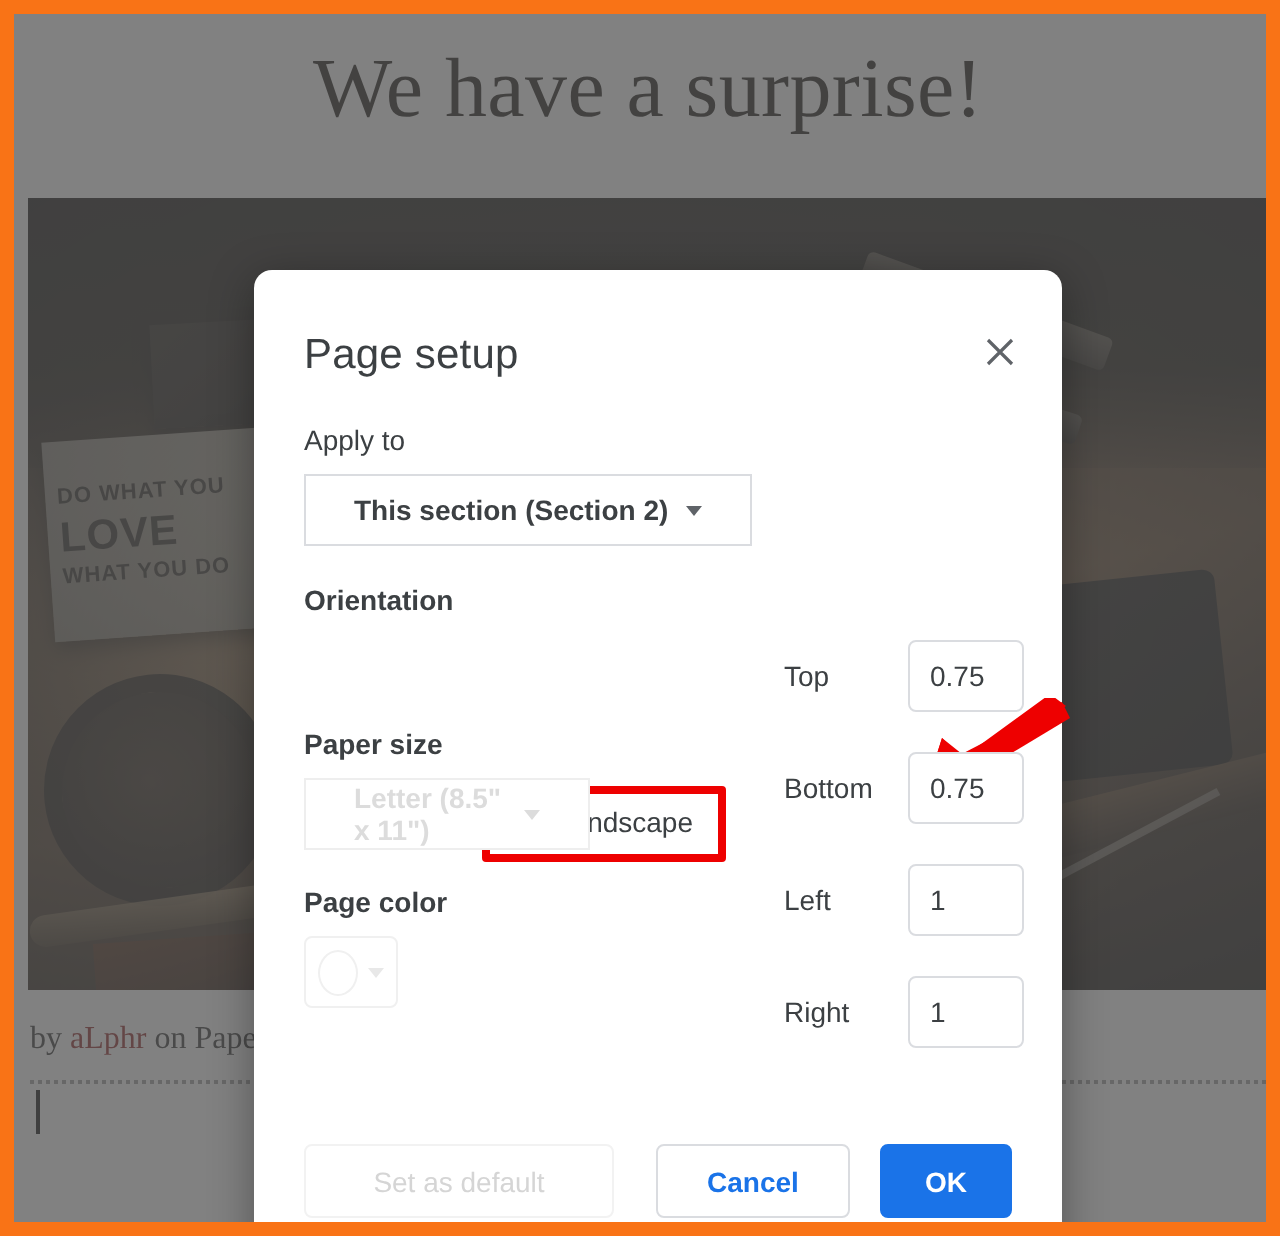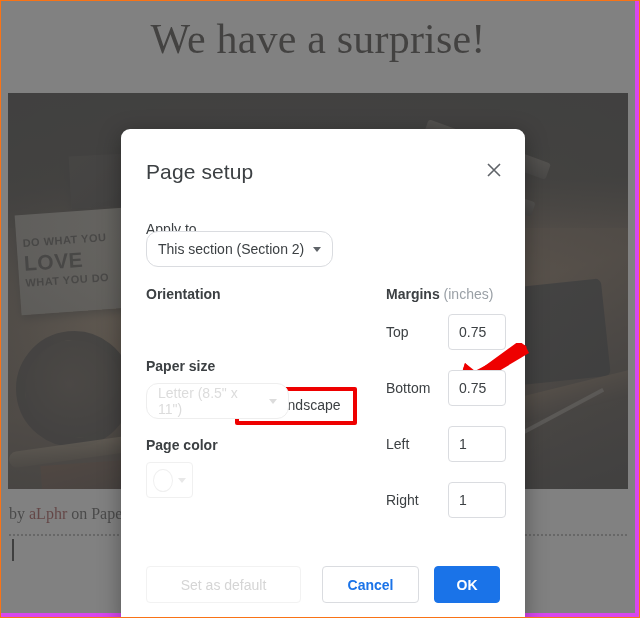--- a/index.html
+++ b/index.html
@@ -13,22 +13,22 @@
     overflow: hidden;
     font-family: "Liberation Sans", sans-serif;
   }
 
   
   .screen {
     position: relative;
     width: 640px;
     height: 618px;
     box-sizing: border-box;
-    border: 1px solid #f97316;
-    background: #d946ef;
+    border: 7px solid #f97316;
+    background: #0c4a6e;
     overflow: hidden;
   }
 
   
   .doc-page {
     position: absolute;
     left: 0; top: 0;
     width: 634px;
     height: 612px;
     background: #ffffff;
@@ -257,49 +257,50 @@
     color: #5f6368;
   }
   .close-icon svg { display: block; }
 
   .section-label {
     position: absolute;
     font-size: 14px;
     color: #3c4043;
     font-weight: 400;
   }
-  .lbl-applyto { left: 25px; top: 92px; }
+  .lbl-applyto { left: 25px; top: 77px; }
   .lbl-orientation { left: 25px; top: 157px; font-weight: 700; }
   .lbl-papersize { left: 25px; top: 229px; font-weight: 700; text-align: center; }
   .lbl-pagecolor { left: 25px; top: 308px; font-weight: 700; }
   .lbl-margins {
     left: 265px; top: 157px;
     font-weight: 700;
   }
   .lbl-margins .unit {
     font-weight: 400;
     color: #9aa0a6;
   }
 
   
   .dropdown {
     position: absolute;
     left: 25px;
     top: 102px;
     height: 36px;
     box-sizing: border-box;
     border: 1px solid #dadce0;
-    border-radius: 12px;
+    border-radius: 0;
     display: flex;
     align-items: center;
-    padding: 0 11px;
+    padding: 0 24px;
     font-size: 14px;
     color: #3c4043;
     background: #fff;
     cursor: pointer;
+    font-weight: bold;
   }
   .dropdown .caret {
     margin-left: 9px;
     width: 0; height: 0;
     border-left: 4px solid transparent;
     border-right: 4px solid transparent;
     border-top: 5px solid #5f6368;
   }
   .dropdown.disabled {
     color: #dcdcdc;
@@ -552,23 +553,20 @@
       <span>Letter (8.5" x 11")</span>
       <span class="caret"></span>
     </div>
 
     <div class="section-label lbl-pagecolor">Page color</div>
     <div class="color-swatch">
       <span class="circle"></span>
       <span class="caret"></span>
     </div>
 
-    <div class="section-label lbl-margins"><span>Margins</span>
-      <span class="unit">(inches)</span>
-    </div>
 
     <div class="margin-row mr-top">
       <span class="margin-name">Top</span>
       <input class="margin-input" type="text" value="0.75" style="">
     </div>
 
     <div class="margin-row mr-bottom">
       <span class="margin-name">Bottom</span>
       <input class="margin-input" type="text" value="0.75" style="">
     </div>

